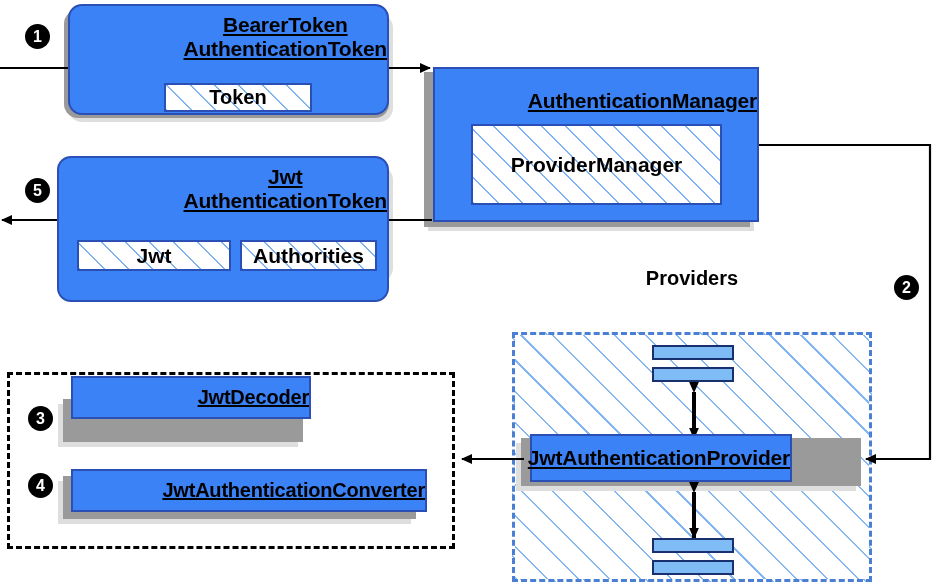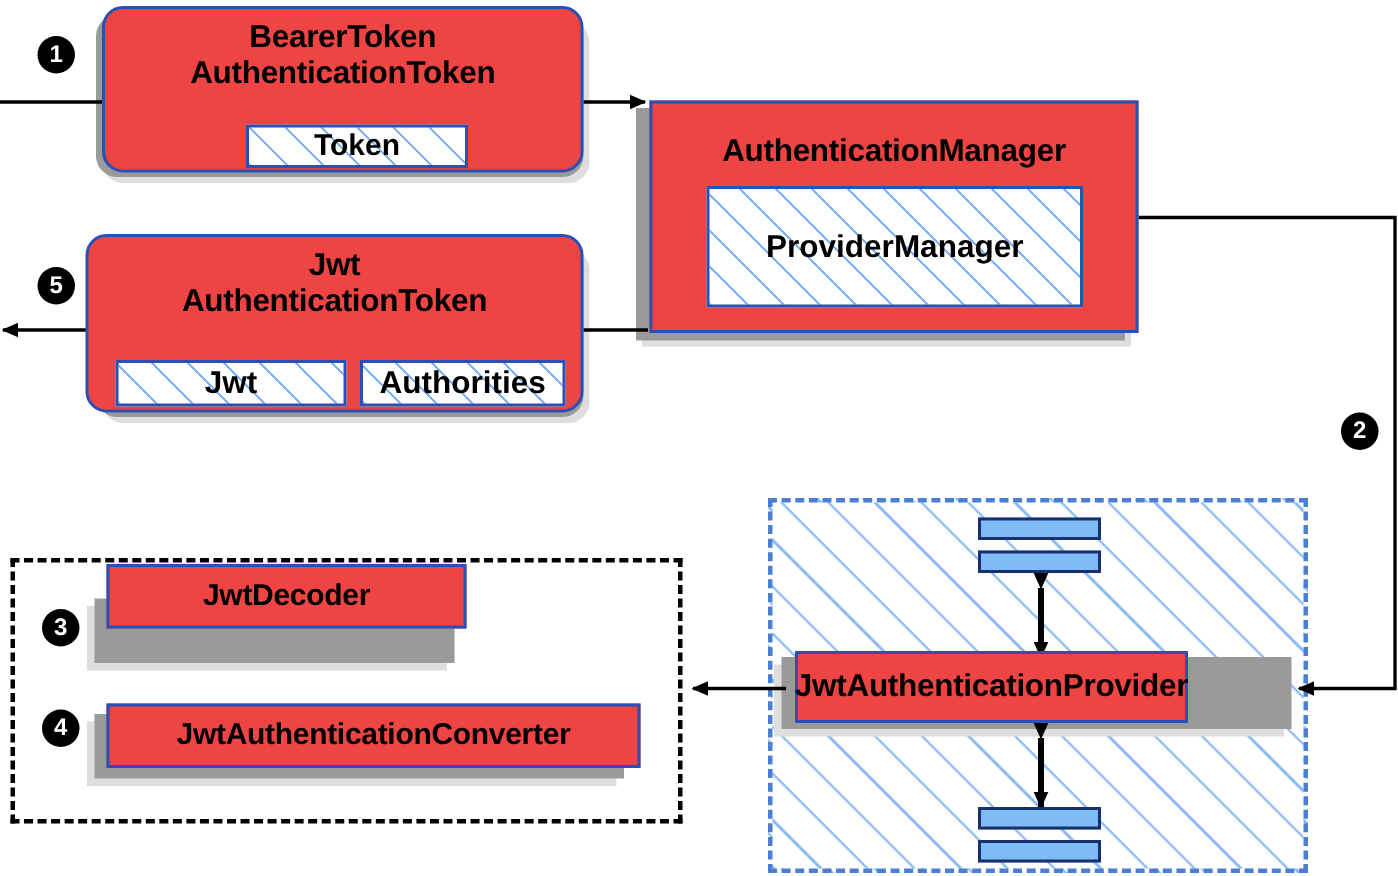--- a/index.html
+++ b/index.html
@@ -16,28 +16,29 @@
     width: 932px;
     height: 584px;
     background: #ffffff;
     overflow: hidden;
   }
 
   
   .node {
     position: absolute;
     box-sizing: border-box;
-    background: #ef4444;
+    background: #3b82f6;
     border: 2px solid #2a4fb5;
     color: #000000;
     font-weight: bold;
     display: flex;
     flex-direction: column;
-    align-items: center;
+    align-items: flex-end;
     z-index: 6;
+    text-decoration: underline;
   }
   .node.rounded { border-radius: 14px; }
 
   
   .shadow-dark, .shadow-light {
     position: absolute;
     box-sizing: border-box;
     z-index: 3;
   }
   .shadow-dark  { background: #9a9a9a; }
@@ -166,20 +167,21 @@
     <line x1="72" y1="220" x2="2" y2="220" stroke="#000" stroke-width="2.2" marker-end="url(#arrowEnd)"></line>
 
     <line x1="694" y1="392" x2="694" y2="438" stroke="#000" stroke-width="4" marker-end="url(#arrowEnd)" marker-start="url(#arrowStartRev)"></line>
 
     <line x1="694" y1="492" x2="694" y2="538" stroke="#000" stroke-width="4" marker-end="url(#arrowEnd)" marker-start="url(#arrowStartRev)"></line>
   </svg>
 
   <div class="group-dashed-blue" style="left:512px; top:332px; width:360px; height:250px;"></div>
 
   <div class="group-label" style="left:572px; top:267px; width:240px; font-size:20px;">
+    <div>Providers</div>
   </div>
 
   <div class="mini-bar" style="left:652px; top:345px; width:82px; height:15px;"></div>
   <div class="mini-bar" style="left:652px; top:367px; width:82px; height:15px;"></div>
 
   <div class="mini-bar" style="left:652px; top:538px; width:82px; height:15px;"></div>
   <div class="mini-bar" style="left:652px; top:560px; width:82px; height:15px;"></div>
 
   <div class="group-dashed-black" style="left:7px; top:372px; width:448px; height:177px;"></div>
 
@@ -188,21 +190,21 @@
   <div class="node rounded" style="left:68px; top:4px; width:321px; height:111px; padding-top:7px;">
     <div class="node-title" style="font-size:21px;">
       <div>BearerToken</div>
       <div>AuthenticationToken</div>
     </div>
     <div class="hatch" style="position:absolute; left:82px; top:77px; width:148px; height:29px; font-size:20px;margin-left:12px;">Token</div>
   </div>
 
   <div class="shadow-light rounded" style="left:68px; top:166px; width:325px; height:116px;"></div>
   <div class="shadow-dark rounded" style="left:64px; top:162px; width:325px; height:116px;"></div>
-  <div class="node rounded" style="left:57px; top:156px; width:332px; height:119px; padding-top:7px;">
+  <div class="node rounded" style="left:57px; top:156px; width:332px; height:146px; padding-top:7px;">
     <div class="node-title" style="font-size:21px;">
       <div>Jwt</div>
       <div>AuthenticationToken</div>
     </div>
     <div class="hatch" style="position:absolute; left:18px; top:82px; width:154px; height:31px; font-size:21px;">Jwt</div>
     <div class="hatch" style="position:absolute; left:181px; top:82px; width:137px; height:31px; font-size:21px;">Authorities</div>
   </div>
 
   <div class="shadow-light" style="left:428px; top:76px; width:326px; height:155px;"></div>
   <div class="shadow-dark" style="left:424px; top:72px; width:326px; height:155px;"></div>

